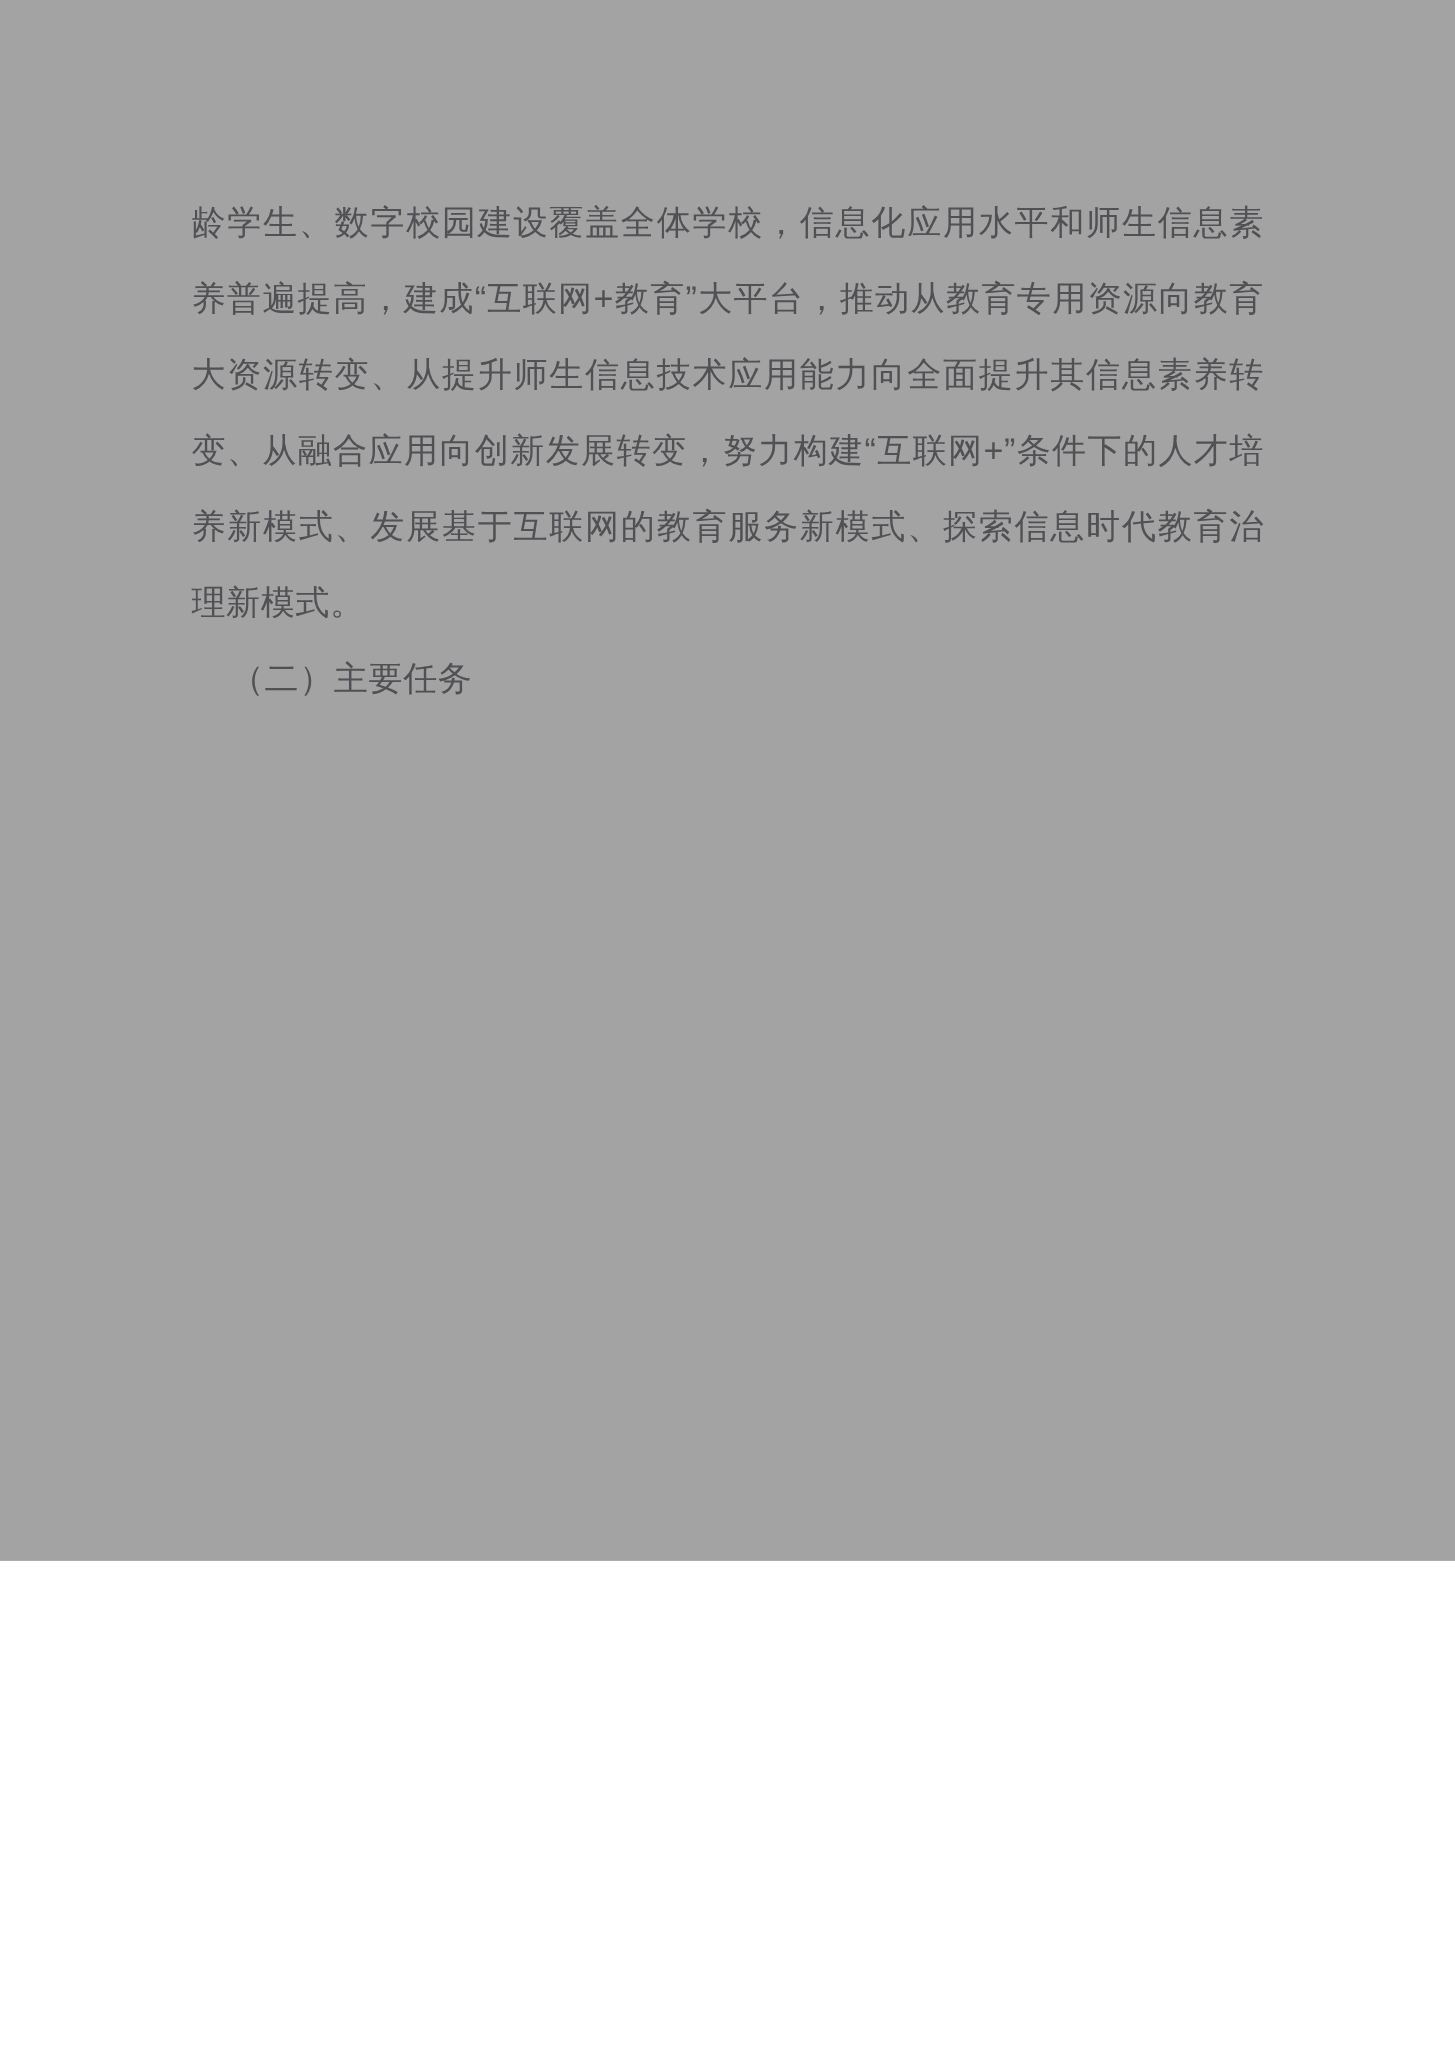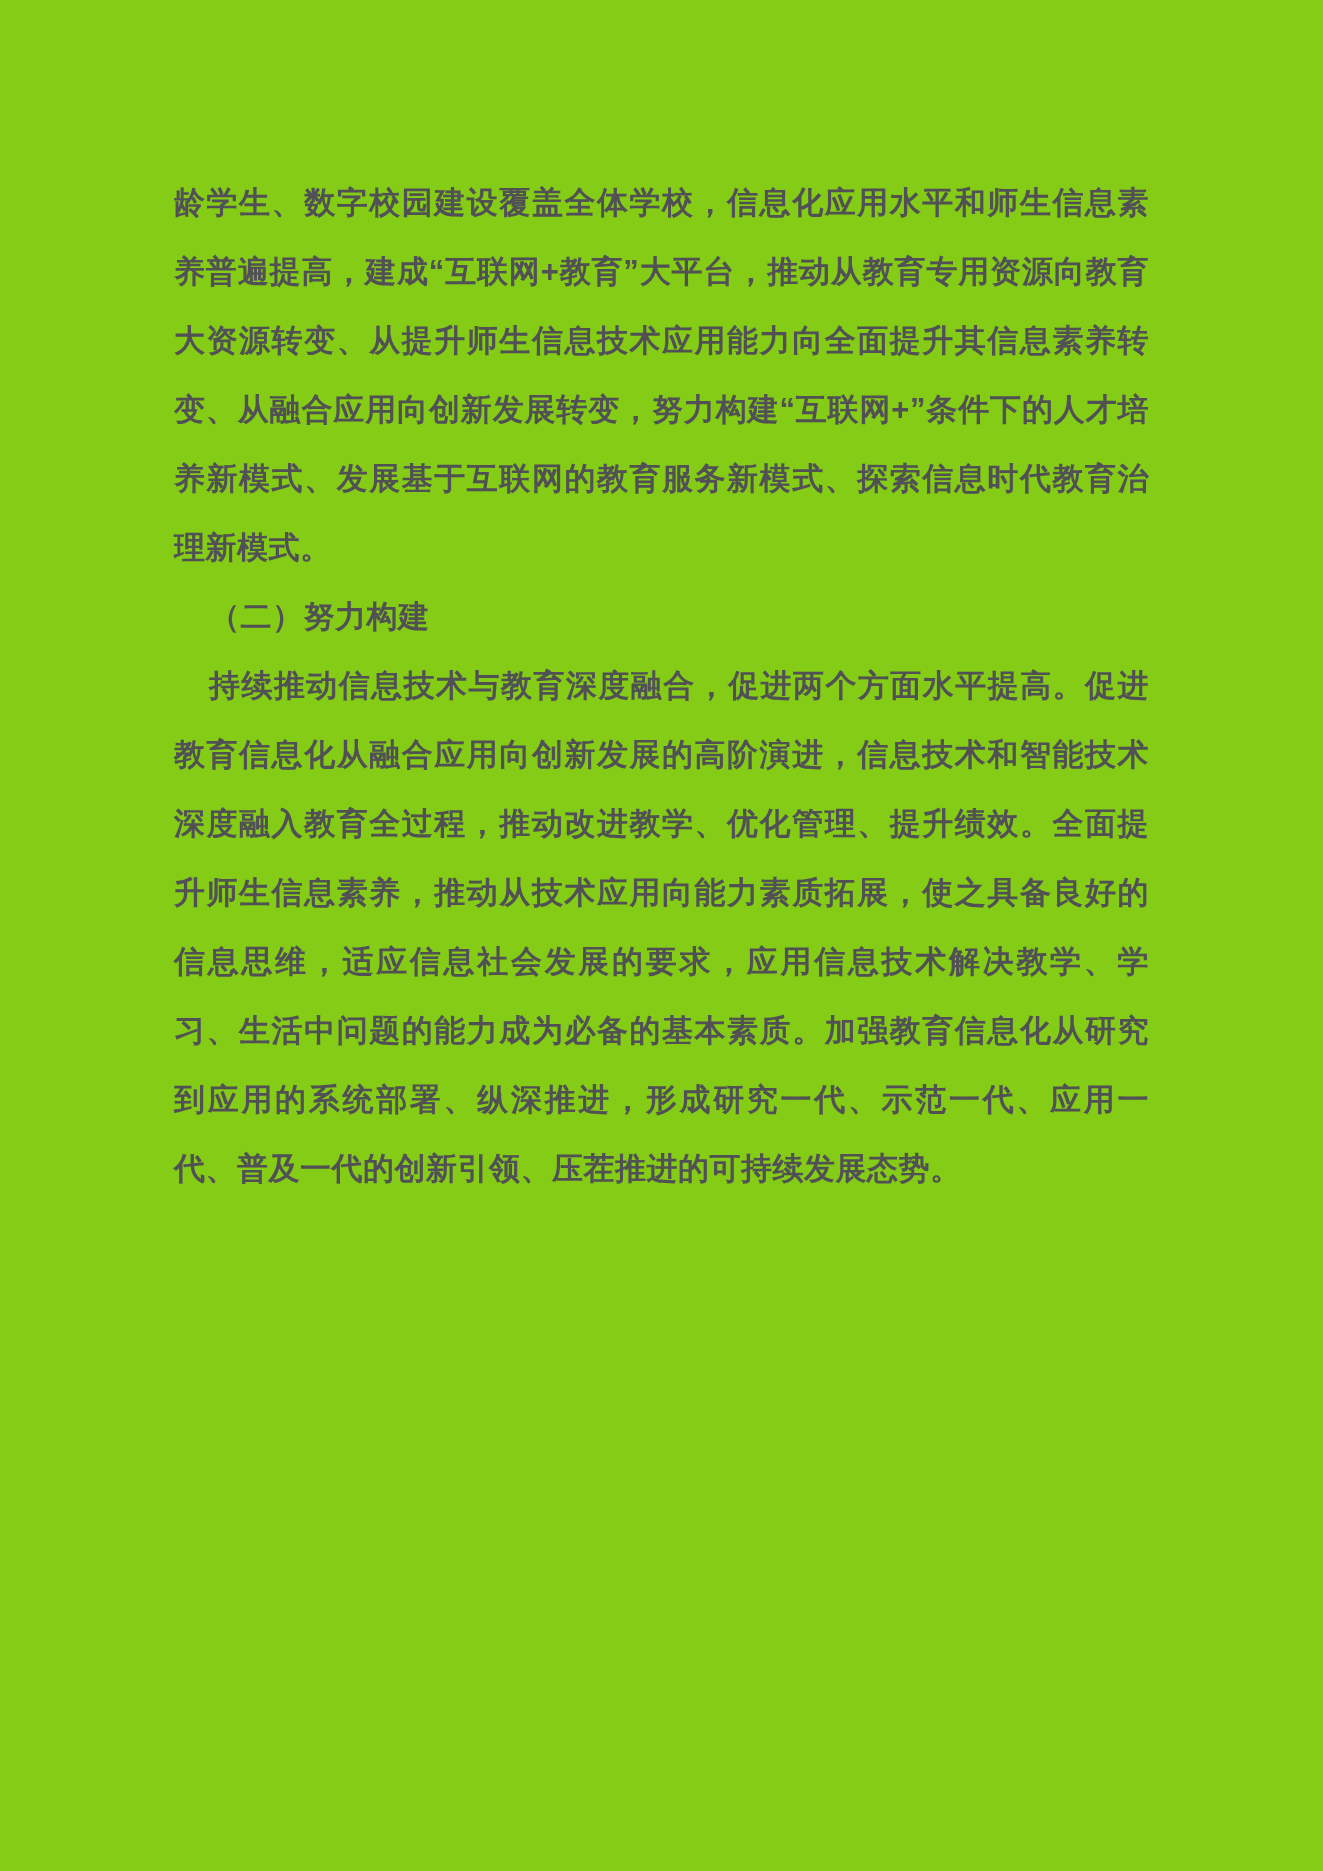--- a/index.html
+++ b/index.html
@@ -3,27 +3,26 @@
 <meta charset="utf-8">
 <style>
   html, body {
     margin: 0;
     padding: 0;
     background: #ffffff;
   }
   .page {
     position: relative;
     width: 1323px;
-    height: 1871px;
-    background: #84cc16;
+    height: 1419px;
+    background: #a3a3a3;
     box-sizing: border-box;
     padding: 168px 174px 0 174px;
     overflow: hidden;
     font-family: "Liberation Sans", "DejaVu Sans", sans-serif;
-    font-weight: bold;
   }
   .doc-body {
     width: 975px;
     color: #515155;
   }
   .doc-body p {
     margin: 0;
     font-size: 31px;
     line-height: 69px;
     text-align: justify;
@@ -40,16 +39,15 @@
   p.para-indent {
     text-indent: 35px;
   }
 </style>
 </head>
 <body>
 
 <div class="page">
   <div class="doc-body">
     <p class="para-continuation">龄学生、数字校园建设覆盖全体学校，信息化应用水平和师生信息素养普遍提高，建成“互联网+教育”大平台，推动从教育专用资源向教育大资源转变、从提升师生信息技术应用能力向全面提升其信息素养转变、从融合应用向创新发展转变，努力构建“互联网+”条件下的人才培养新模式、发展基于互联网的教育服务新模式、探索信息时代教育治理新模式。</p>
-    <p class="para-heading">（二）努力构建</p>
-    <p class="para-indent">持续推动信息技术与教育深度融合，促进两个方面水平提高。促进教育信息化从融合应用向创新发展的高阶演进，信息技术和智能技术深度融入教育全过程，推动改进教学、优化管理、提升绩效。全面提升师生信息素养，推动从技术应用向能力素质拓展，使之具备良好的信息思维，适应信息社会发展的要求，应用信息技术解决教学、学习、生活中问题的能力成为必备的基本素质。加强教育信息化从研究到应用的系统部署、纵深推进，形成研究一代、示范一代、应用一代、普及一代的创新引领、压茬推进的可持续发展态势。</p>
+    <p class="para-heading">（二）主要任务</p>
   </div>
 </div>
 
 </body></html>

